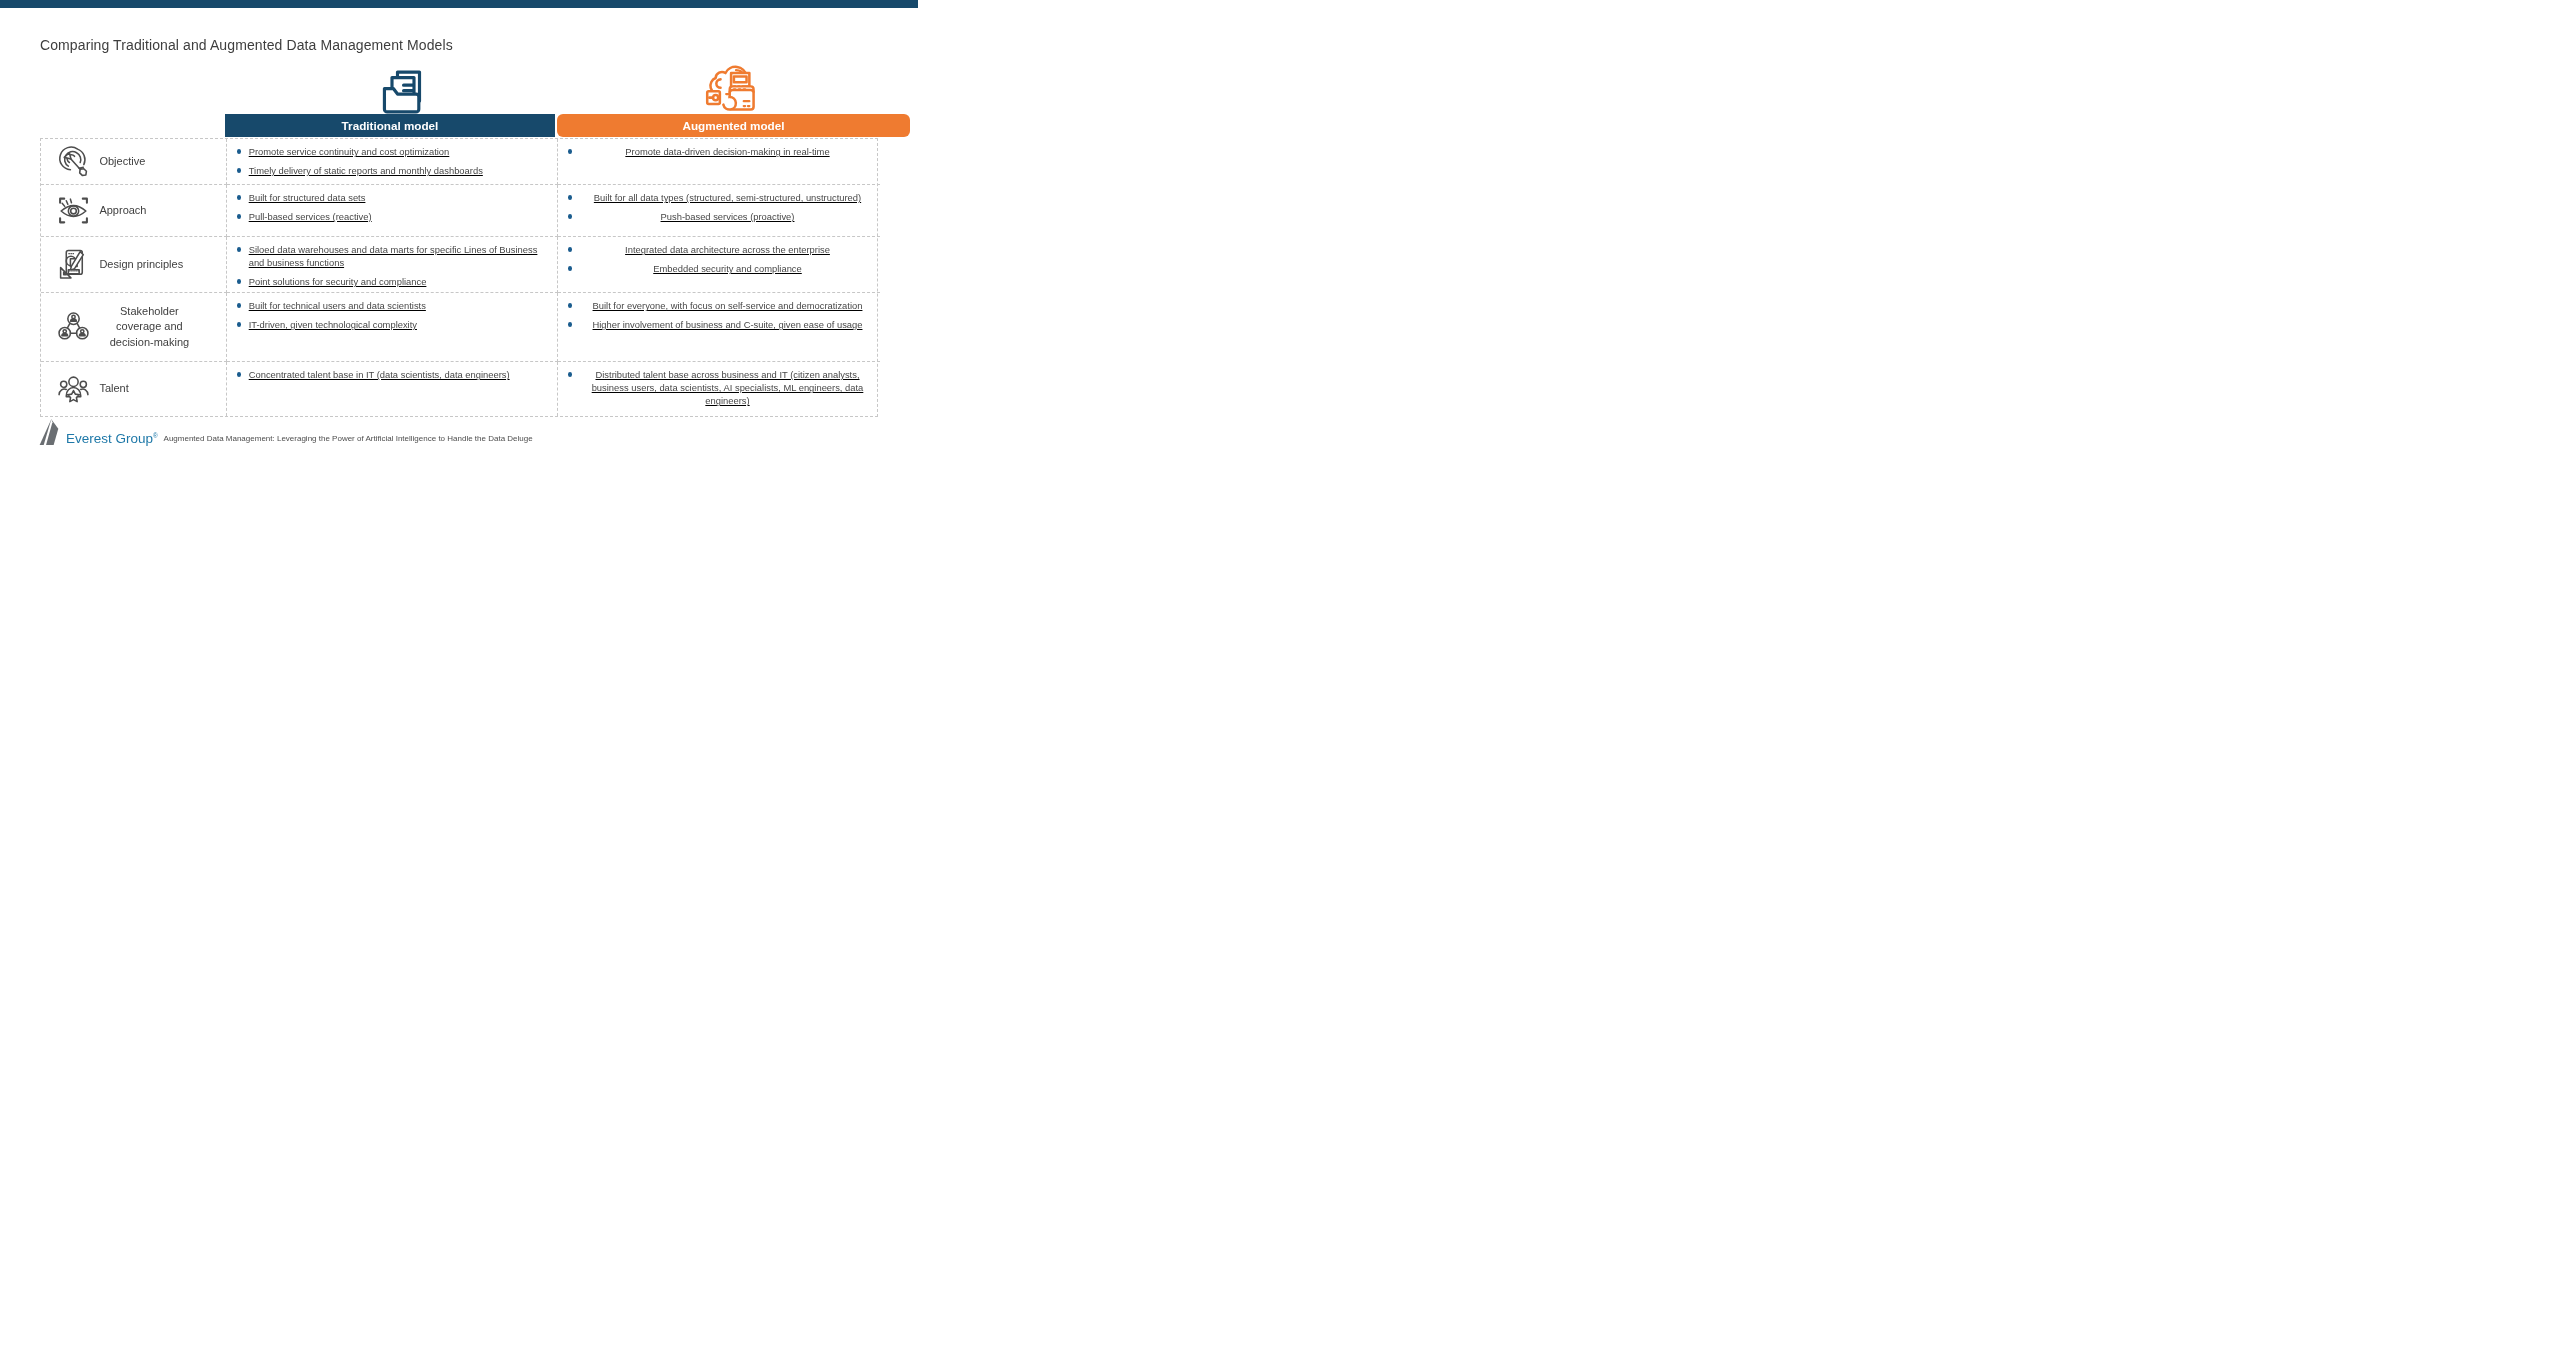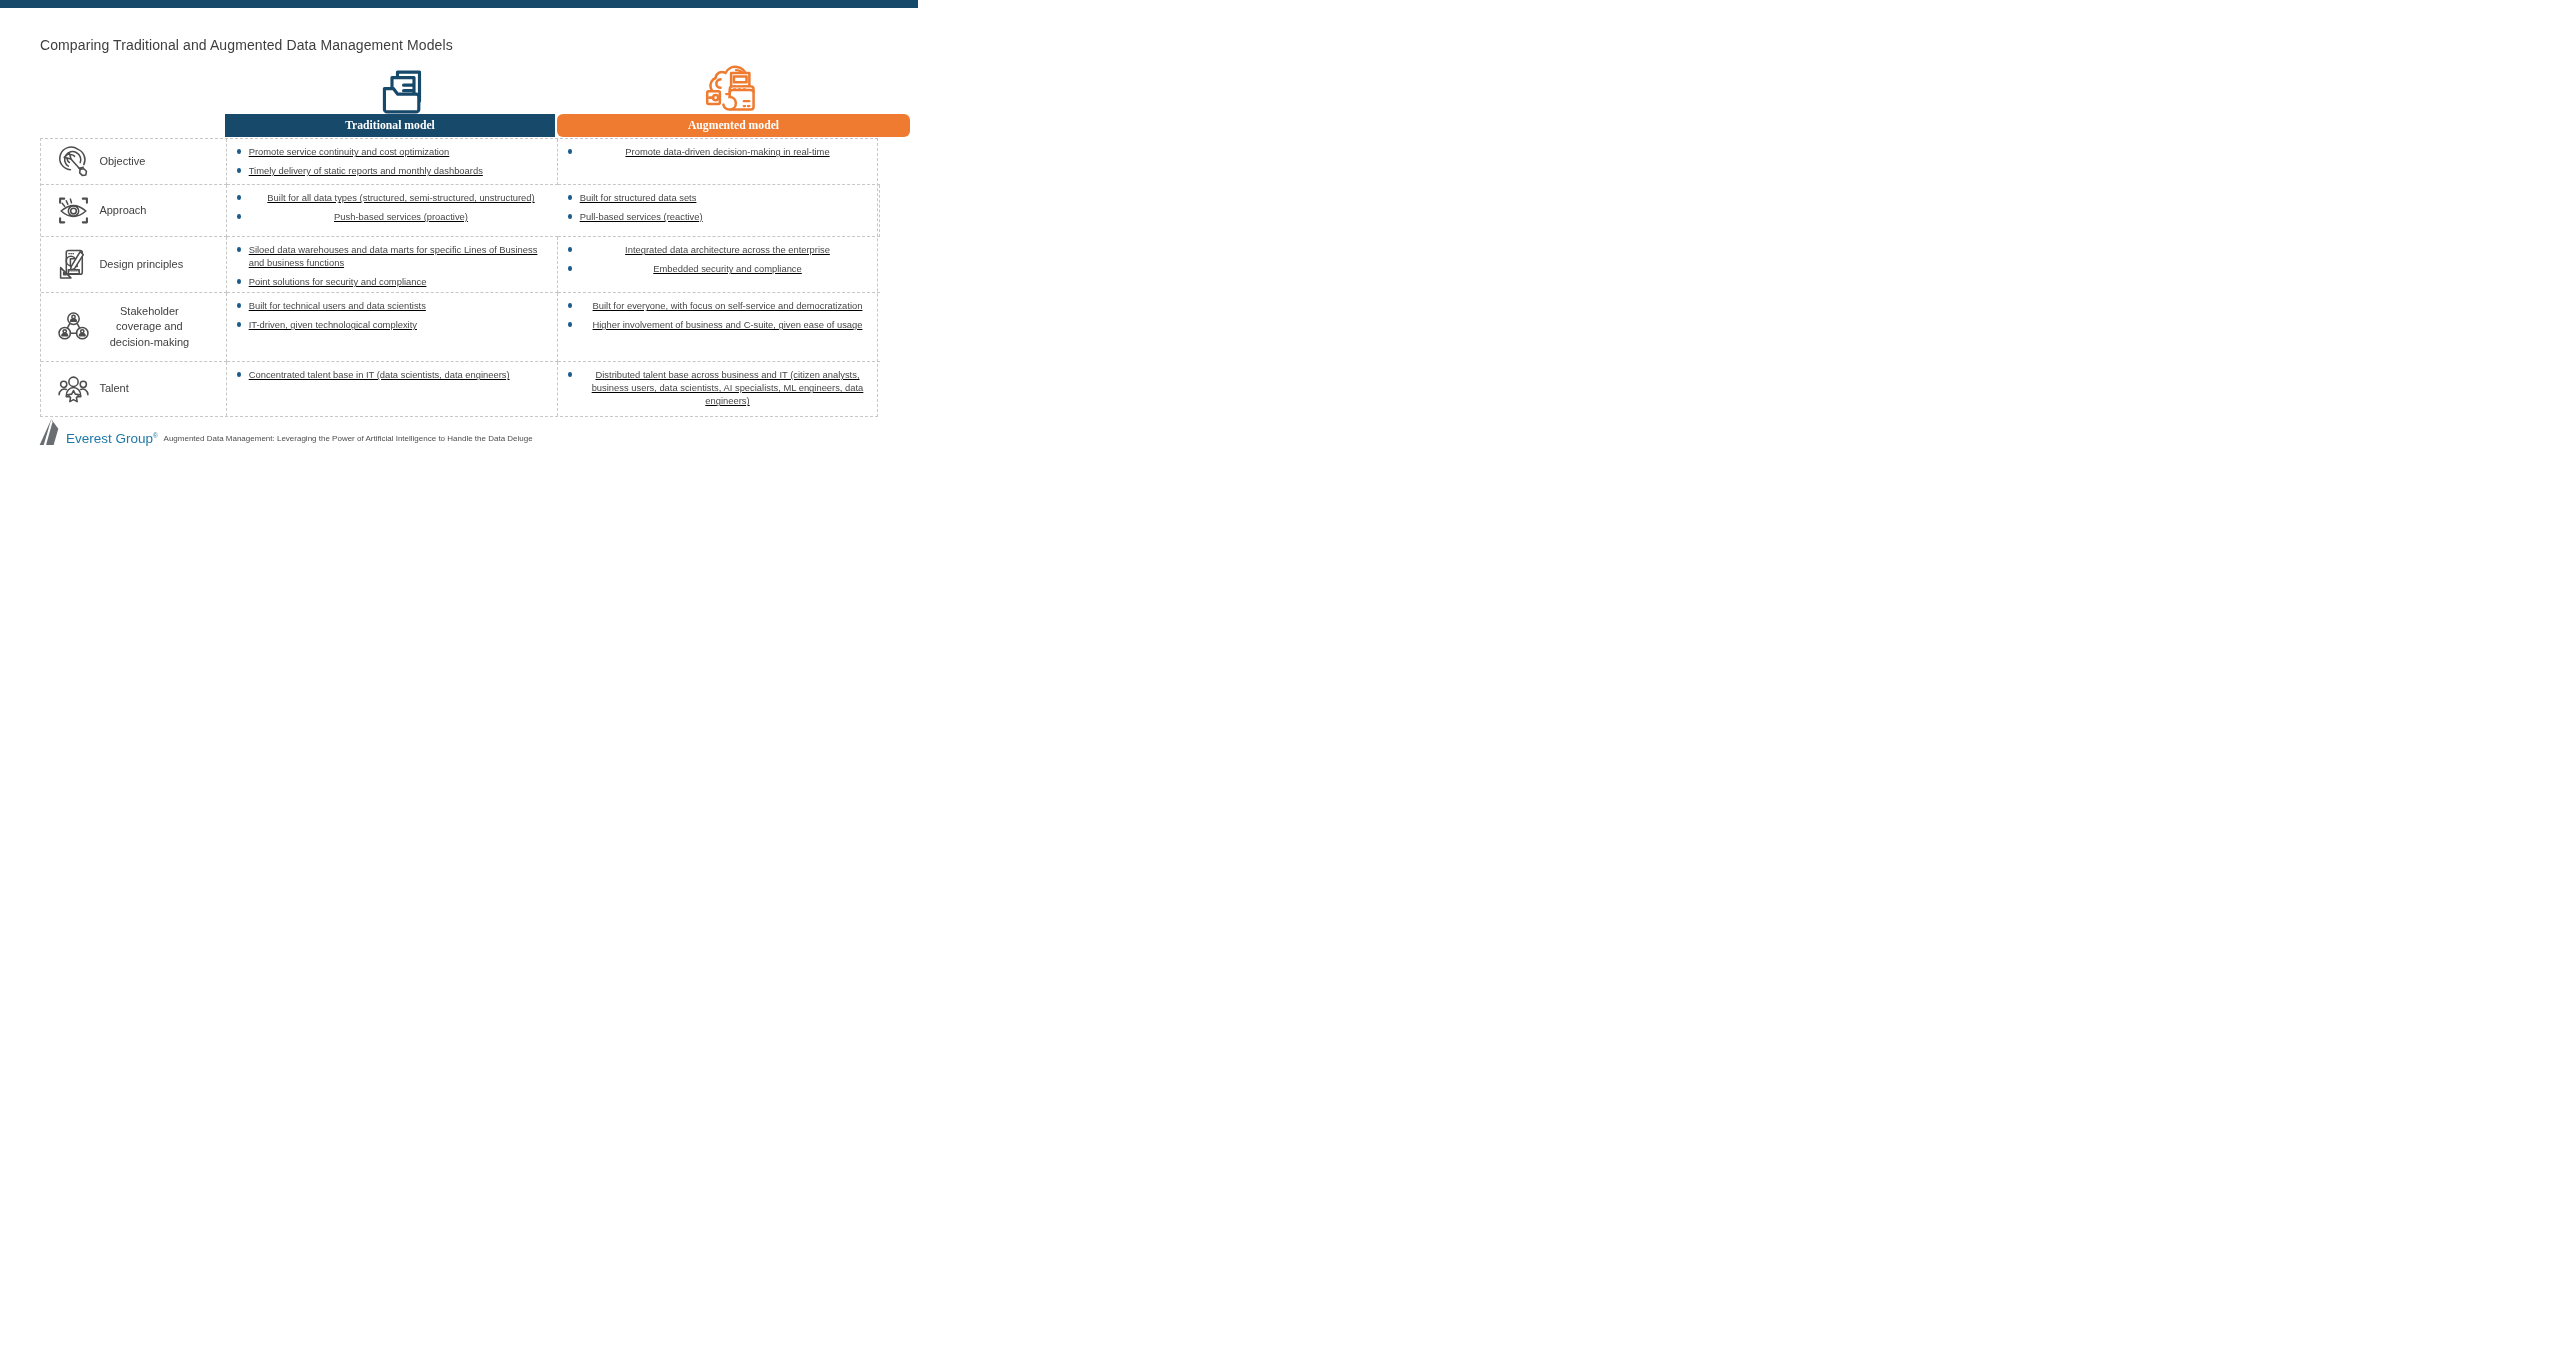--- a/index.html
+++ b/index.html
@@ -8,21 +8,21 @@
 
   .topbar { position:absolute; left:0; top:0; width:918px; height:7.6px; background:#17496B; }
 
   .title { position:absolute; left:40px; top:37px; font-size:14px; color:#3e3e3e; letter-spacing:0.1px; }
 
   .hdr-icon { position:absolute; }
   .hdr-icon.folder { left:378px; top:70px; }
   .hdr-icon.cloud  { left:703px; top:62px; }
 
   .hdr-bar { position:absolute; top:114px; height:23.4px; display:flex; align-items:center; justify-content:center;
-             color:#ffffff; font-weight:bold; font-size:11.7px;font-family:Liberation Serif, serif; }
+             color:#ffffff; font-weight:bold; font-size:11.7px; }
   .hdr-bar.trad { left:225px; width:330px; background:#17496B; }
   .hdr-bar.aug  { left:557px; width:353px; background:#EF7B30;border-radius:6px; }
 
   .grid { position:absolute; left:40px; top:138px; width:838px;
           display:grid; grid-template-columns:186px 331px 322px;
           grid-template-rows:46px 52px 56px 69px 54px;
           border:0.6px dashed #c7c7c7; }
   .cell { border-right:0.6px dashed #c7c7c7; border-bottom:0.6px dashed #c7c7c7; overflow:hidden; }
   .cell.col3 { border-right:none;text-align:center; }
   .cell.lastrow { border-bottom:none; }
@@ -124,30 +124,30 @@
         <svg width="33" height="33" viewBox="0 0 64 64" fill="none" stroke="#4d4d4d" stroke-width="3" stroke-linecap="round" stroke-linejoin="round">
           <path d="M6,17 V9 H14 M50,9 H58 V17 M6,47 V55 H14 M50,55 H58 V47" stroke-width="4"></path>
           <path d="M8,33 Q32,12 56,33 Q32,54 8,33 Z"></path>
           <circle cx="32" cy="33" r="10"></circle>
           <circle cx="32" cy="33" r="5.5"></circle>
           <path d="M15,24 L10,18 M21,20 L18,13 M28,17 L26,10"></path>
         </svg>
       </span>
       <span class="label-text">Approach</span>
     </div>
+    <div class="cell bullet-cell">
+      <ul>
+        <li>Built for structured data sets</li>
+        <li>Pull-based services (reactive)</li>
+      </ul>
+    </div>
     <div class="cell col3 bullet-cell">
       <ul>
         <li>Built for all data types (structured, semi-structured, unstructured)</li>
         <li>Push-based services (proactive)</li>
-      </ul>
-    </div>
-    <div class="cell bullet-cell">
-      <ul>
-        <li>Built for structured data sets</li>
-        <li>Pull-based services (reactive)</li>
       </ul>
     </div>
 
     <div class="cell label-cell">
       <span class="row-icon">
         <svg width="33" height="33" viewBox="0 0 64 64" fill="none" stroke="#4d4d4d" stroke-width="3" stroke-linecap="round" stroke-linejoin="round">
           <rect x="18" y="5" width="31" height="46" rx="4"></rect>
           <path d="M23,11 h1 m3,0 h1 m3,0 h1" stroke-width="2.4"></path>
           <circle cx="27" cy="25" r="9"></circle>
           <rect x="26" y="21" width="13" height="15" fill="#ffffff"></rect>

